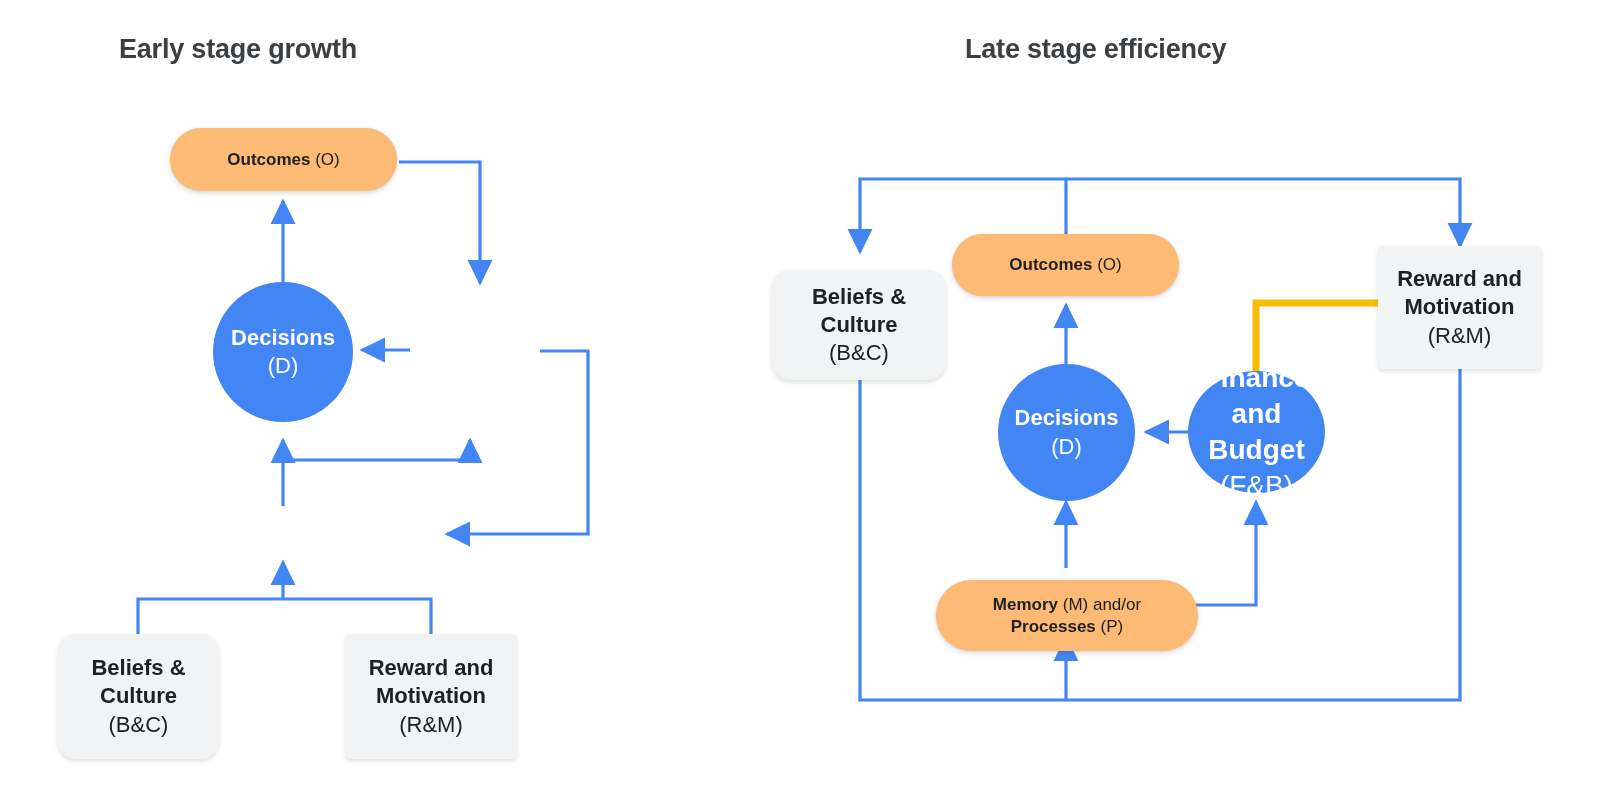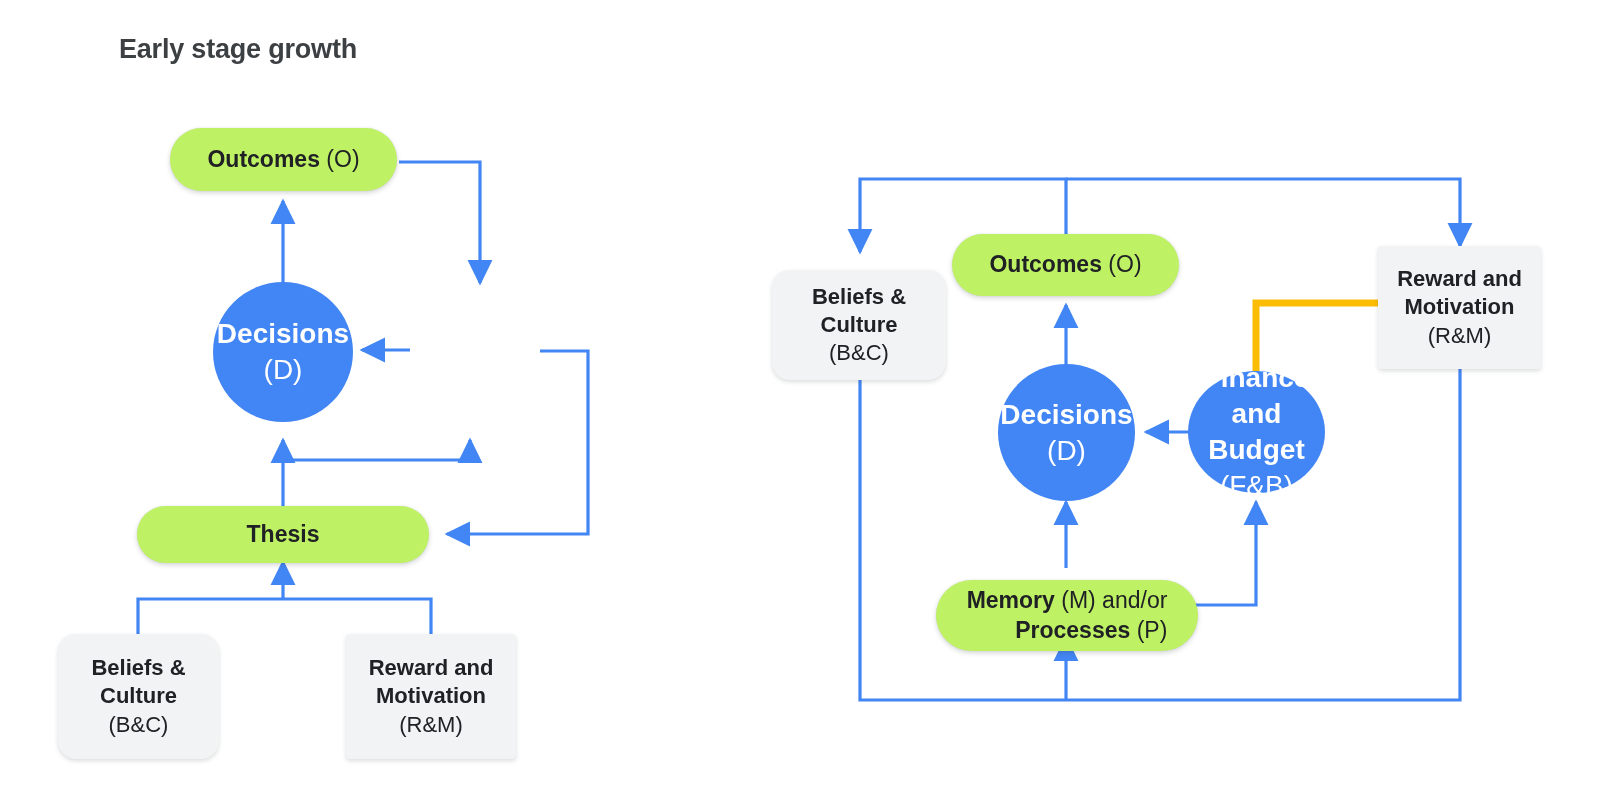--- a/index.html
+++ b/index.html
@@ -31,32 +31,31 @@
     text-align:center;
     box-sizing:border-box;
     line-height:1.28;
   }
 
   
   .circle{
     background:#4285F4;
     border-radius:50%;
     color:#ffffff;
-    font-size:28px;
+    font-size:22px;
   }
   .circle.small-txt{font-size:28px;}
 
   
   .pill{
-    background:#bef264;
+    background:#fdba74;
     border-radius:999px;
     color:#202124;
-    font-size:23px;
+    font-size:17px;
     box-shadow:0 2px 5px rgba(60,64,67,0.22), 0 0 1px rgba(60,64,67,0.16);
-    text-align:right;
   }
 
   
   .gbox{
     background:#F1F3F4;
     color:#202124;
     font-size:22px;
     box-shadow:0 2px 4px rgba(60,64,67,0.18);
   }
   .gbox.round{border-radius:18px;}
@@ -115,39 +114,37 @@
 
       <path d="M1190,605 L1256,605 L1256,502" marker-end="url(#ab)"></path>
     </g>
 
     <g stroke="#FBBC04" stroke-width="7" fill="none" stroke-linecap="butt" stroke-linejoin="miter">
       <path d="M1378,303 L1256,303 L1256,378"></path>
     </g>
   </svg>
 
   <div class="title" style="left:119px;top:34px;">Early stage growth</div>
+  <div class="title" style="left:965px;top:34px;">Late stage efficiency</div>
 
   <div class="node pill" style="left:170px;top:128px;width:227px;height:63px;">
     <span>
       <span class="b">Outcomes</span>
       <span class="r"> (O)</span>
     </span>
   </div>
 
   <div class="node circle" style="left:213px;top:282px;width:140px;height:140px;">
     <span>
       <span class="b stack">Decisions</span>
       <span class="r stack">(D)</span>
     </span>
   </div>
 
 
-  <div class="node pill" style="left:137px;top:506px;width:292px;height:57px;">
-    <span class="b">Thesis</span>
-  </div>
 
   <div class="node gbox round" style="left:58px;top:634px;width:161px;height:125px;">
     <span>
       <span class="b stack">Beliefs &amp;</span>
       <span class="b stack">Culture</span>
       <span class="r stack">(B&amp;C)</span>
     </span>
   </div>
 
   <div class="node gbox sharp" style="left:346px;top:634px;width:170px;height:125px;">

